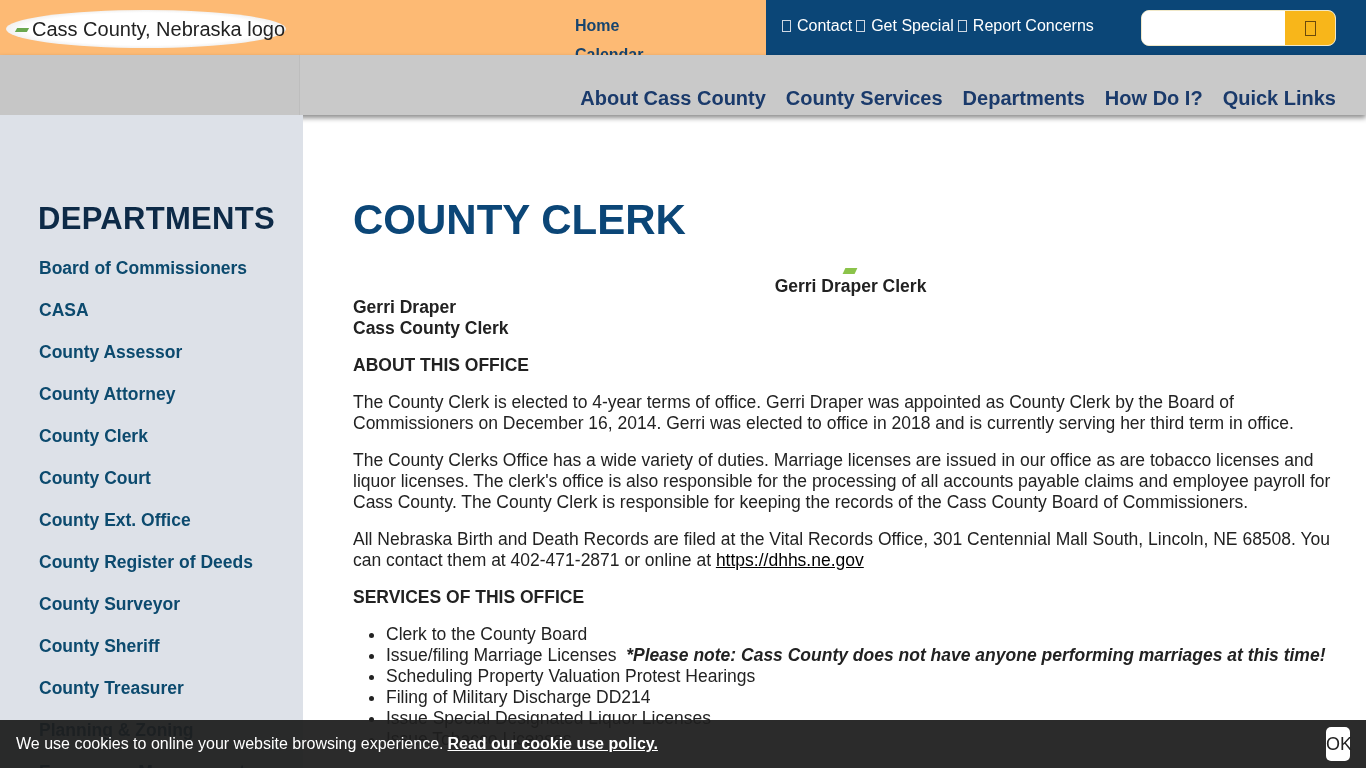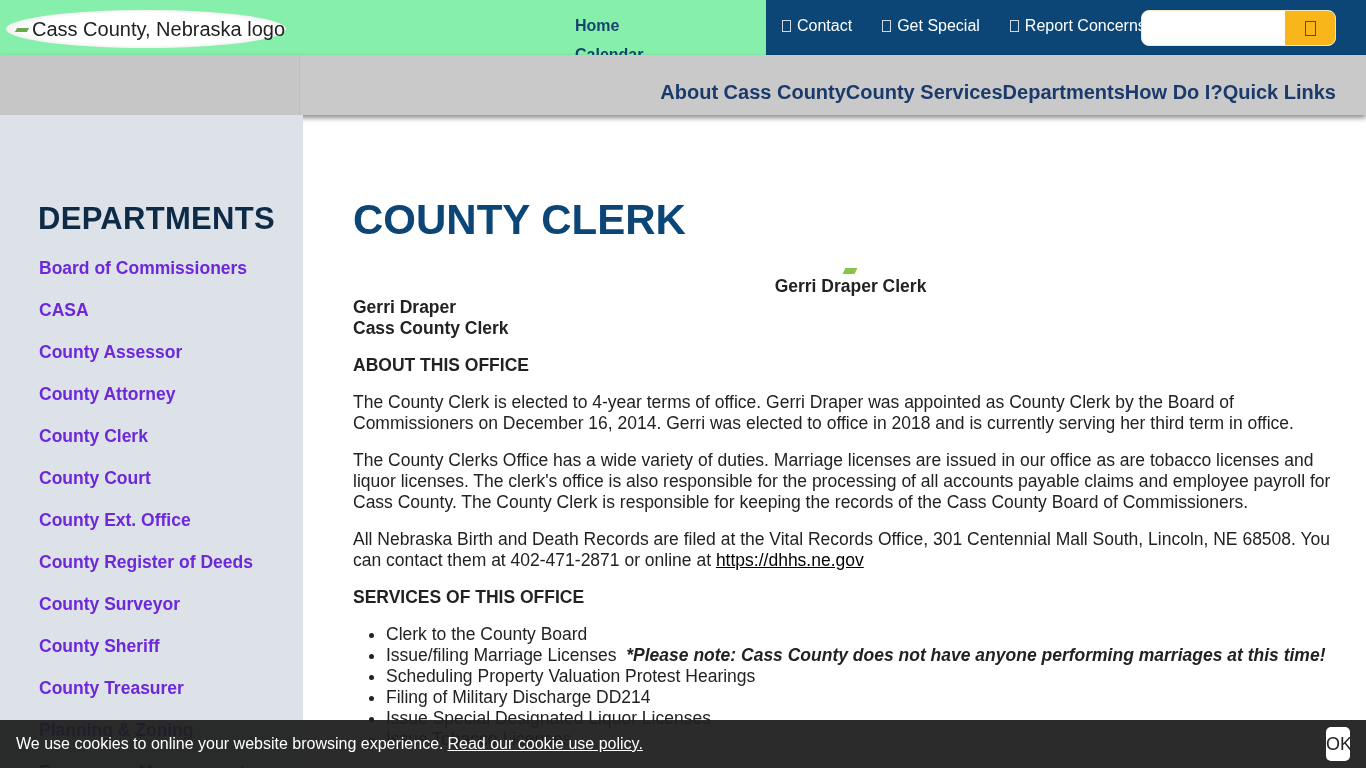--- a/index.html
+++ b/index.html
@@ -1,69 +1,69 @@
 <!DOCTYPE html>
 <html><head>
 <meta charset="utf-8">
 <style>
   * { box-sizing: border-box; margin: 0; padding: 0; }
   html, body { width: 1366px; height: 768px; overflow: hidden; background: #ffffff; font-family: "Liberation Sans", sans-serif; color: #222; }
   a { color: inherit; text-decoration: none; }
 
   
-  .topbar { position: absolute; left: 0; top: 0; width: 1366px; height: 60px; background: #86efac; }
+  .topbar { position: absolute; left: 0; top: 0; width: 1366px; height: 60px; background: #fdba74; }
   .logo { position: absolute; left: 6px; top: 10px; width: 280px; height: 38px; border-radius: 50%; background: radial-gradient(ellipse at center, #ffffff 60%, #e6e6e6 80%, #ffffff 100%); display: flex; align-items: center; }
   .logo .broken { width: 16px; height: 14px; margin-left: 8px; position: relative; }
   .logo .broken::before { content: ""; position: absolute; left: 2px; top: 6px; width: 12px; height: 4px; background: #6aa84f; transform: skewX(-30deg); }
   .logo .txt { font-size: 20px; color: #222; margin-left: 2px; white-space: nowrap; }
 
   .util-links { position: absolute; left: 575px; top: 17px; display: flex; gap: 11px; flex-direction: column; }
   .util-links a { font-size: 16px; font-weight: bold; color: #17446e; }
 
   .blue-block { position: absolute; left: 766px; top: 0; width: 600px; height: 55px; background: #0b4677; }
-  .quick { position: absolute; left: 16px; top: 17px; display: flex; gap: 30px; }
+  .quick { position: absolute; left: 16px; top: 17px; display: flex; gap: 4px; }
   .quick a { color: #ffffff; font-size: 16px; display: flex; align-items: center; gap: 6px; }
   .quick .box { display: inline-block; width: 9px; height: 12px; border: 1px solid #cfd8e3; }
 
   .search { position: absolute; left: 375px; top: 10px; width: 195px; height: 36px; border-radius: 8px; background: #ffffff; overflow: hidden; border: 1px solid #f0e8c8; }
   .search input { position: absolute; left: 0; top: 0; width: 144px; height: 34px; border: none; outline: none; padding: 0 8px; font-size: 14px; background: #fff; }
   .search .btn { position: absolute; right: 0; top: 0; width: 50px; height: 34px; background: #f8b61a; display: flex; align-items: center; justify-content: center; cursor: pointer; }
   .search .btn .glyph { width: 11px; height: 15px; border: 1px solid #6b4a0b; }
 
   
   .mainnav { position: absolute; left: 0; top: 55px; width: 1366px; height: 60px; background: #c9c9c9; box-shadow: 0 3px 5px rgba(0,0,0,0.45); }
   .mainnav .left-shade { position: absolute; left: 0; top: 0; width: 300px; height: 60px; background: #c6c6c6; border-right: 1px solid #bdbdbd; }
-  .mainnav .items { position: absolute; right: 30px; top: 26px; display: flex; }
+  .mainnav .items { position: absolute; right: 30px; top: 32px; display: flex; gap: 20px; }
   .mainnav .items a { font-size: 20px; font-weight: bold; color: #1a3a6b; }
 
   
   .sidebar { position: absolute; left: 0; top: 115px; width: 303px; height: 653px; background: #dde1e8; }
   .sidebar h2 { position: absolute; left: 38px; top: 86px; font-size: 31px; font-weight: bold; color: #0d2a47; letter-spacing: 0.3px; }
   .sidebar ul { position: absolute; left: 39px; top: 143px; list-style: none; }
   .sidebar li { height: 42px; }
-  .sidebar li a { font-size: 17.5px; font-weight: bold; color: #6d28d9; }
+  .sidebar li a { font-size: 17.5px; font-weight: bold; color: #0c4a6e; }
 
   
   .content { position: absolute; left: 353px; top: 195px; width: 995px; font-size: 17.5px; line-height: 21px; color: #222; }
   .content h1 { font-size: 42px; line-height: 50px; font-weight: bold; color: #0b4677; margin-bottom: 17px; }
   .content .img-alt { font-weight: bold; display: flex; align-items: center; flex-direction: column; }
   .content .img-alt .ico { width: 14px; height: 14px; position: relative; margin-right: 1px; }
   .content .img-alt .ico::before { content: ""; position: absolute; left: 1px; top: 6px; width: 12px; height: 6px; background: #8bc34a; transform: skewX(-25deg); }
   .content .bold { font-weight: bold; }
   .content h3 { font-size: 17.5px; font-weight: bold; margin-top: 16px; margin-bottom: 16px; }
   .content p { margin-bottom: 16px; }
   .content p a { text-decoration: underline; color: #000000; }
   .content ul { margin-left: 33px; }
   .content ul li { list-style: disc; }
   .content .note { font-weight: bold; font-style: italic; }
 
   
   .cookie { position: absolute; left: 0; top: 720px; width: 1366px; height: 48px; background: rgba(30,30,30,0.94); display: flex; align-items: center; }
   .cookie .msg { margin-left: 16px; color: #ffffff; font-size: 16px; }
-  .cookie .msg a { font-weight: normal; text-decoration: underline; margin-left: 4px; color: #fff; }
+  .cookie .msg a { font-weight: bold; text-decoration: underline; margin-left: 4px; color: #fff; }
   .cookie .ok { position: absolute; right: 16px; top: 7px; width: 24px; height: 34px; background: #ffffff; border-radius: 5px; border: none; font-size: 18px; color: #222; font-family: "Liberation Sans", sans-serif; cursor: pointer; }
 </style>
 </head>
 <body>
 
 <div class="topbar">
   <a class="logo">
     <span class="broken"></span>
     <span class="txt">Cass County, Nebraska logo</span>
   </a>

